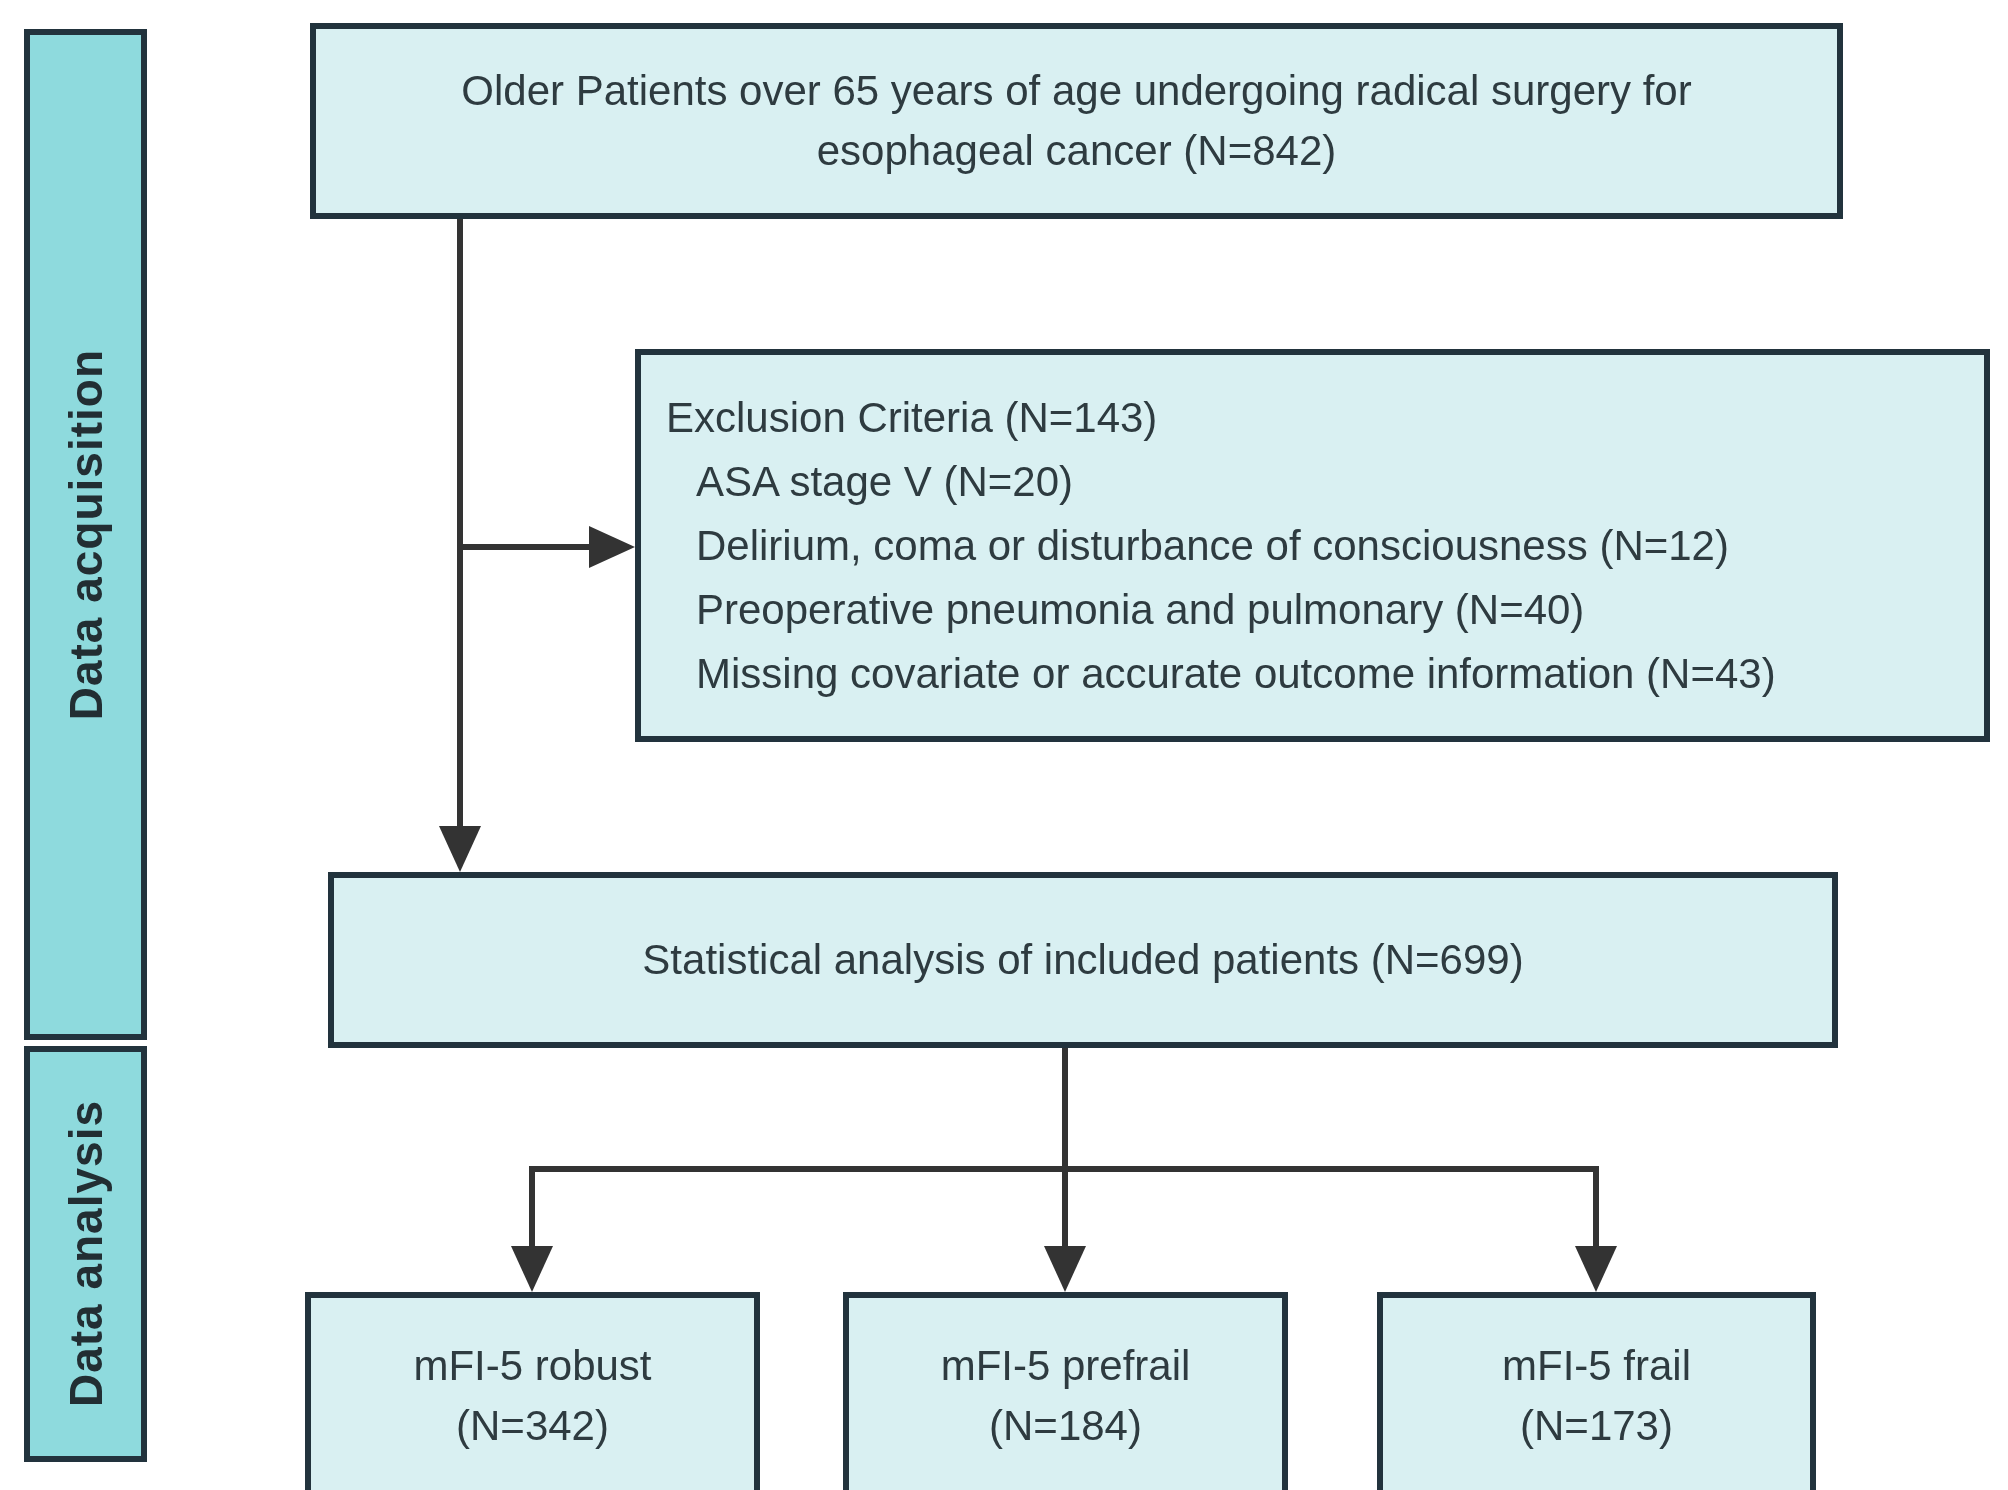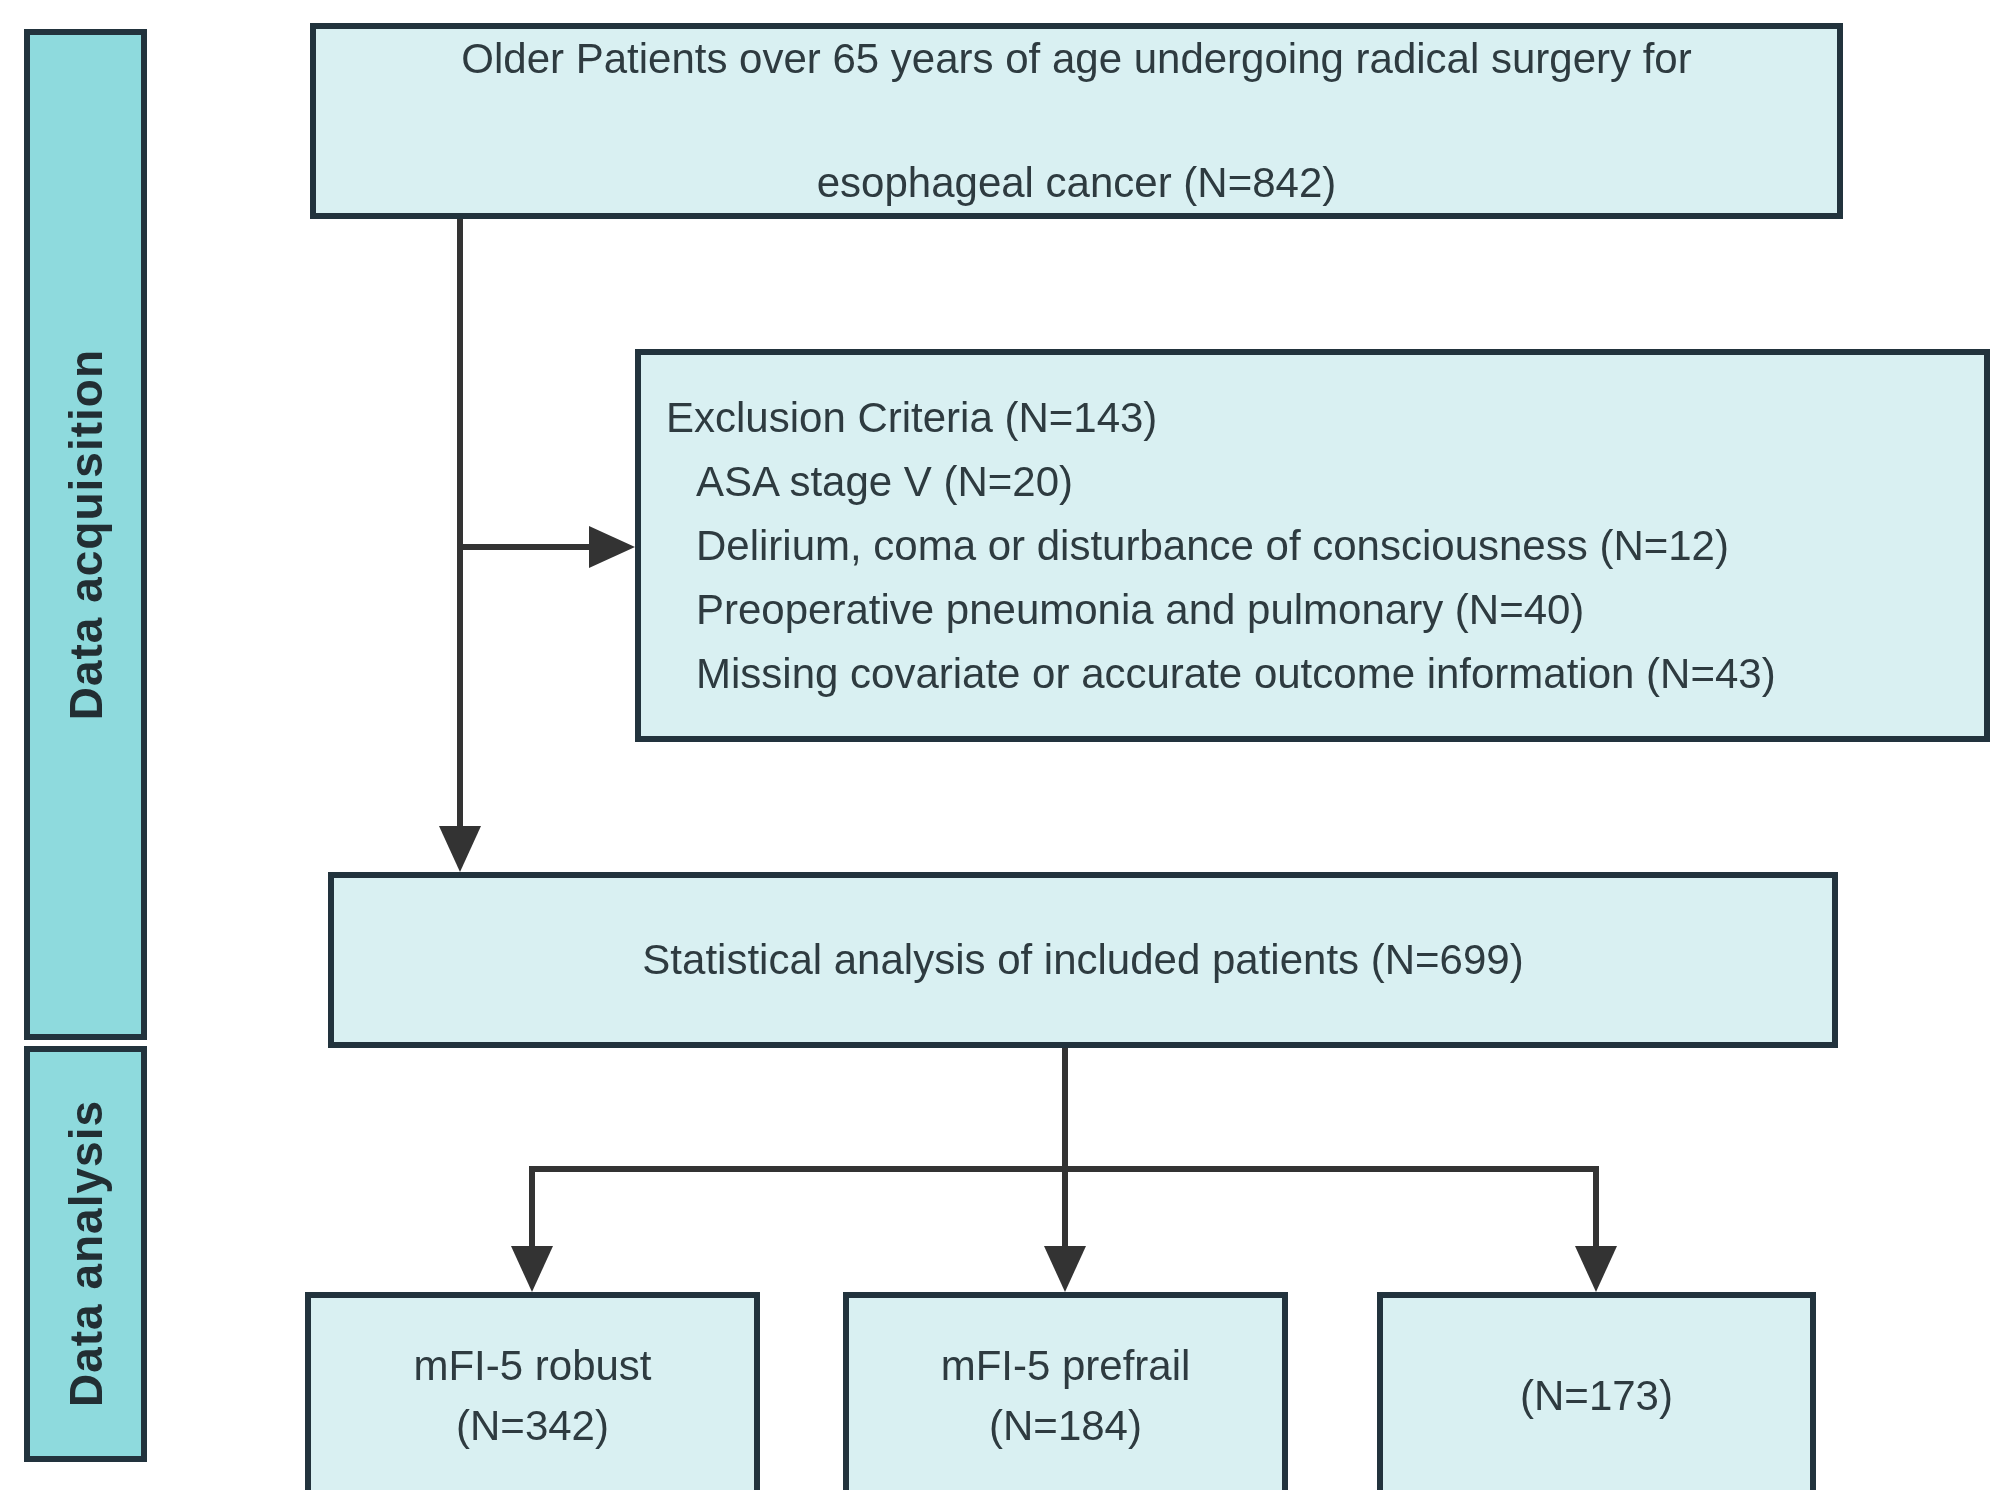--- a/index.html
+++ b/index.html
@@ -27,21 +27,21 @@
   .box {
     position: absolute;
     background: var(--box-fill);
     border: 6px solid var(--border);
     font-size: 42px;
     color: var(--text);
   }
 
   .population {
     left: 310px; top: 23px; width: 1533px; height: 196px;
-    display: flex; flex-direction: column; justify-content: space-between;
+    display: flex; flex-direction: column; justify-content: center;
     text-align: center; line-height: 60px;
   }
 
   .exclusion {
     left: 635px; top: 349px; width: 1355px; height: 393px;
     display: flex; flex-direction: column; justify-content: center;
     padding-left: 25px; line-height: 64px;
   }
   .excl-item { padding-left: 30px; }
 
@@ -138,20 +138,21 @@
 
   <div class="box group g1">
     <div>mFI-5 robust</div>
     <div>(N=342)</div>
   </div>
   <div class="box group g2">
     <div>mFI-5 prefrail</div>
     <div>(N=184)</div>
   </div>
   <div class="box group g3">
+    <div>mFI-5 frail</div>
     <div>(N=173)</div>
   </div>
 
   <div class="line stem1"></div>
   <div class="line branch"></div>
   <div class="line stem2"></div>
   <div class="line hbar"></div>
   <div class="line drop1"></div>
   <div class="line drop2"></div>
   <div class="line drop3"></div>

